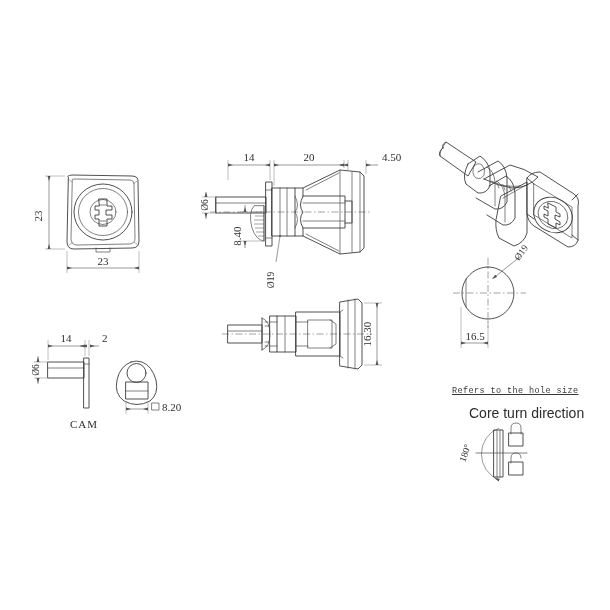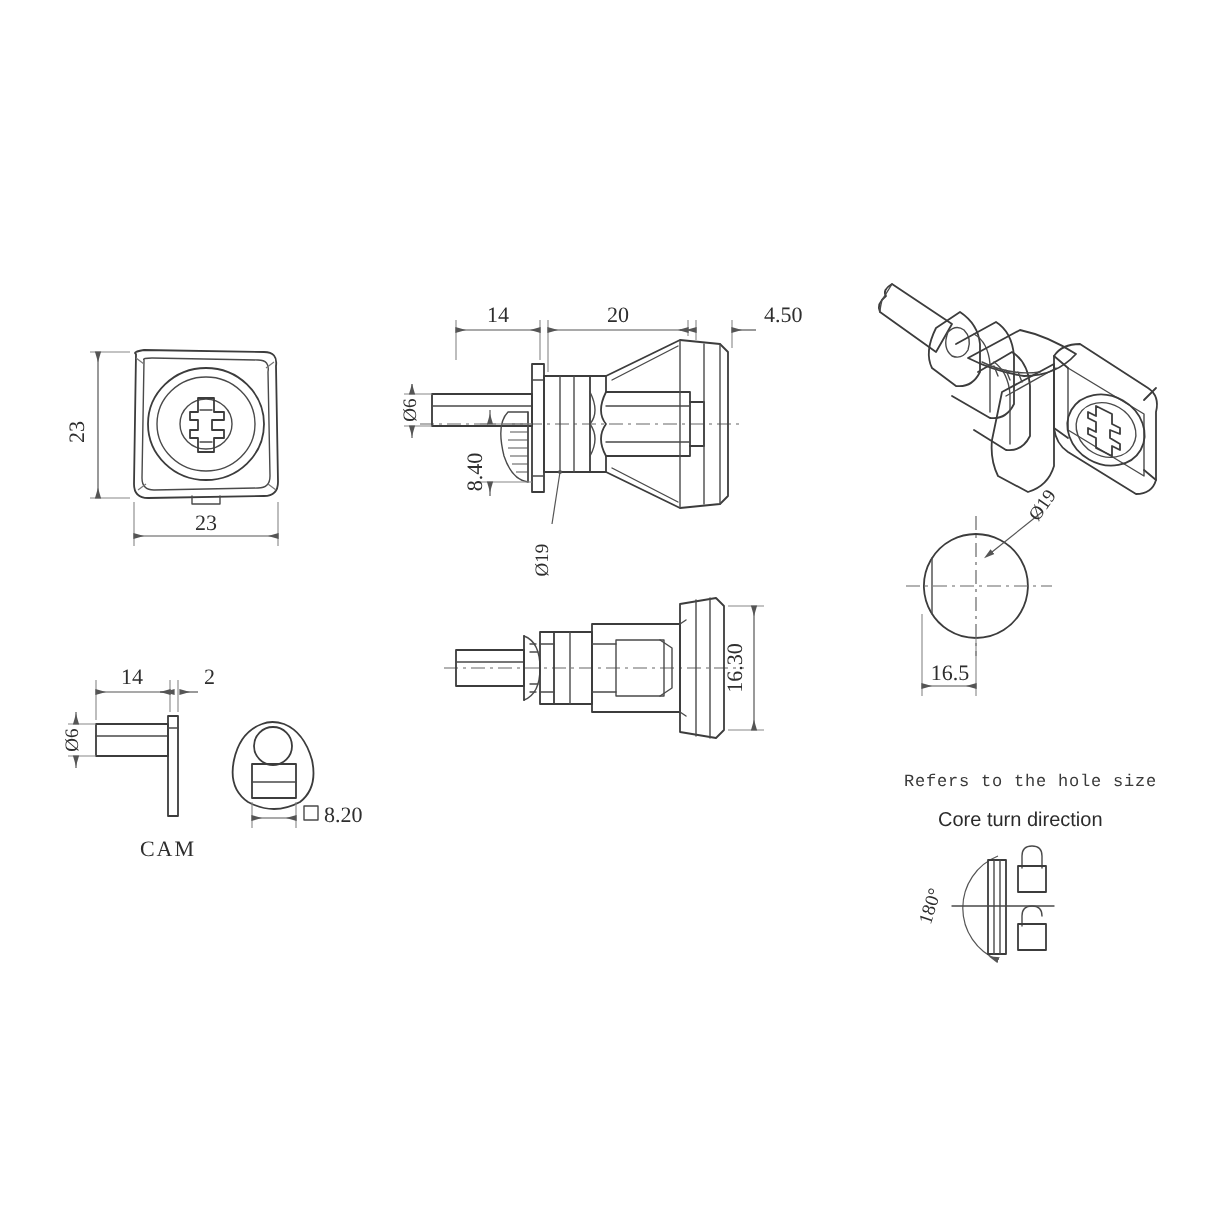--- a/index.html
+++ b/index.html
@@ -265,17 +265,17 @@
         <rect class="ln" x="509" y="433" width="14" height="13"></rect>
       </g>
 
       <g>
         <path class="ln-thin" d="M511,463 L511,458 Q511,453 516,453 Q521,453 521,458"></path>
         <rect class="ln" x="509" y="462" width="14" height="13"></rect>
       </g>
     </g>
   </svg>
 
-  <div class="cap-hole" style="position:absolute; left:452px; top:386px; font-family:'Liberation Mono', monospace; font-size:8.5px; color:#3a3a3a; letter-spacing:0.4px; white-space:nowrap;">Refers to the hole size</div>
-
-  <div class="cap-core" style="position:absolute; left:469px; top:405px; font-family:'Liberation Sans', sans-serif; font-size:10px; color:#2b2b2b; white-space:nowrap;">Core turn direction</div>
+  <div class="cap-hole" style="position:absolute; left:452px; top:386px; font-family:'Liberation Mono', monospace; font-size:8.5px; color:#3a3a3a; letter-spacing:0.4px; white-space:nowrap;text-decoration:underline;">Refers to the hole size</div>
+
+  <div class="cap-core" style="position:absolute; left:469px; top:405px; font-family:'Liberation Sans', sans-serif; font-size:14px; color:#2b2b2b; white-space:nowrap;">Core turn direction</div>
 
 </div>
 
 </body></html>

